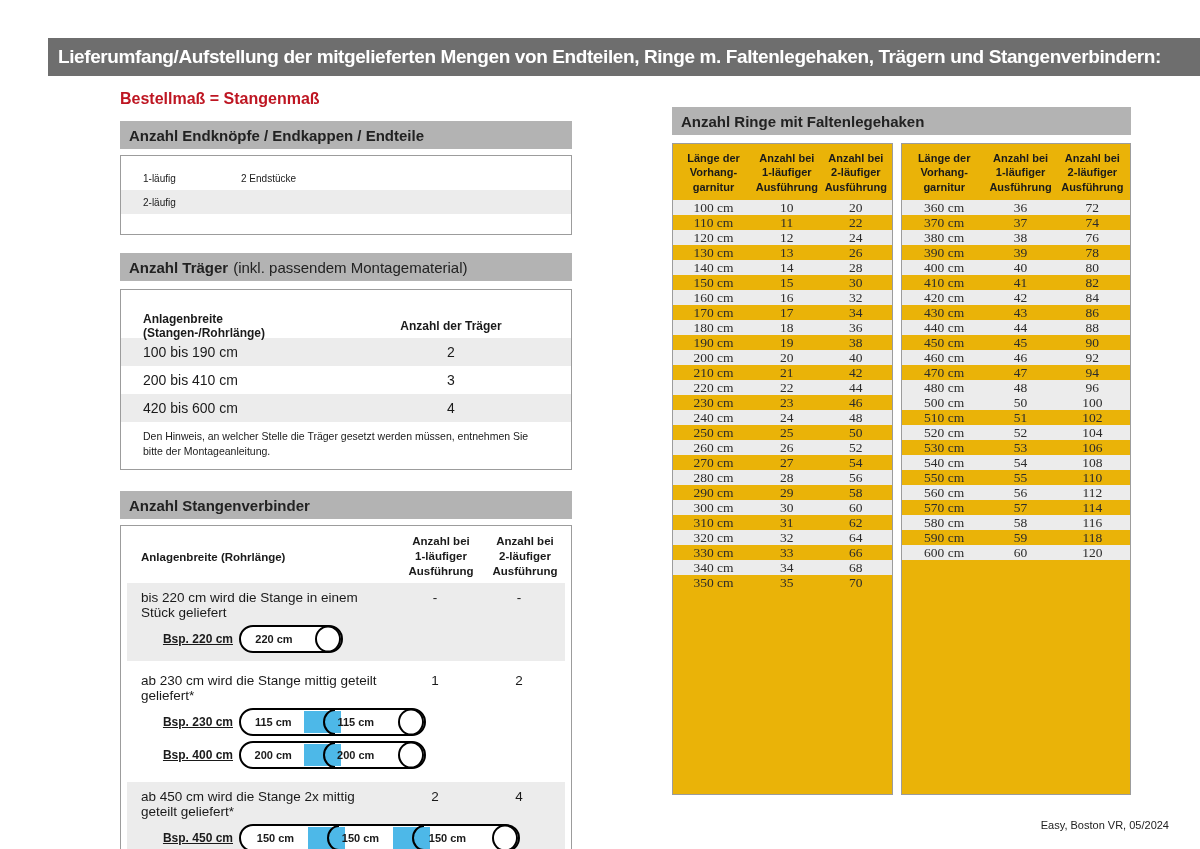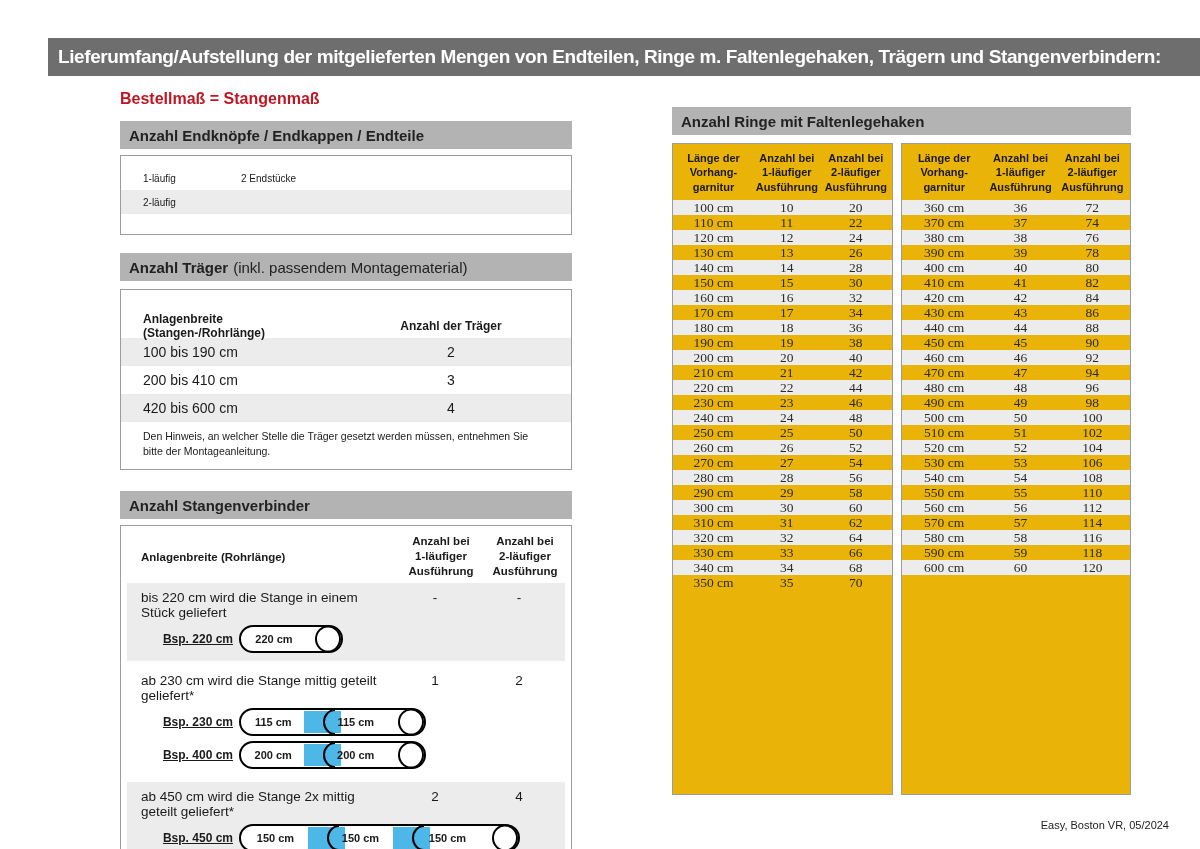--- a/index.html
+++ b/index.html
@@ -437,25 +437,20 @@
         <div class="rg-row">
           <div>470 cm</div>
           <div>47</div>
           <div>94</div>
         </div>
         <div class="rg-row shaded">
           <div>480 cm</div>
           <div>48</div>
           <div>96</div>
         </div>
-        <div class="rg-row">
-          <div>490 cm</div>
-          <div>49</div>
-          <div>98</div>
-        </div>
         <div class="rg-row shaded">
           <div>500 cm</div>
           <div>50</div>
           <div>100</div>
         </div>
         <div class="rg-row">
           <div>510 cm</div>
           <div>51</div>
           <div>102</div>
         </div>

